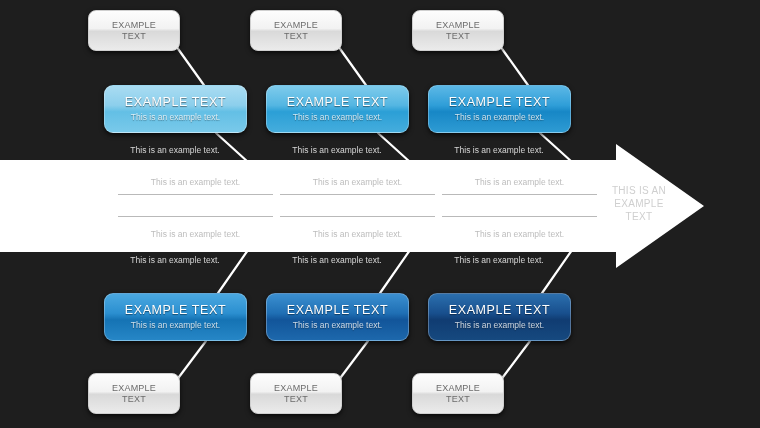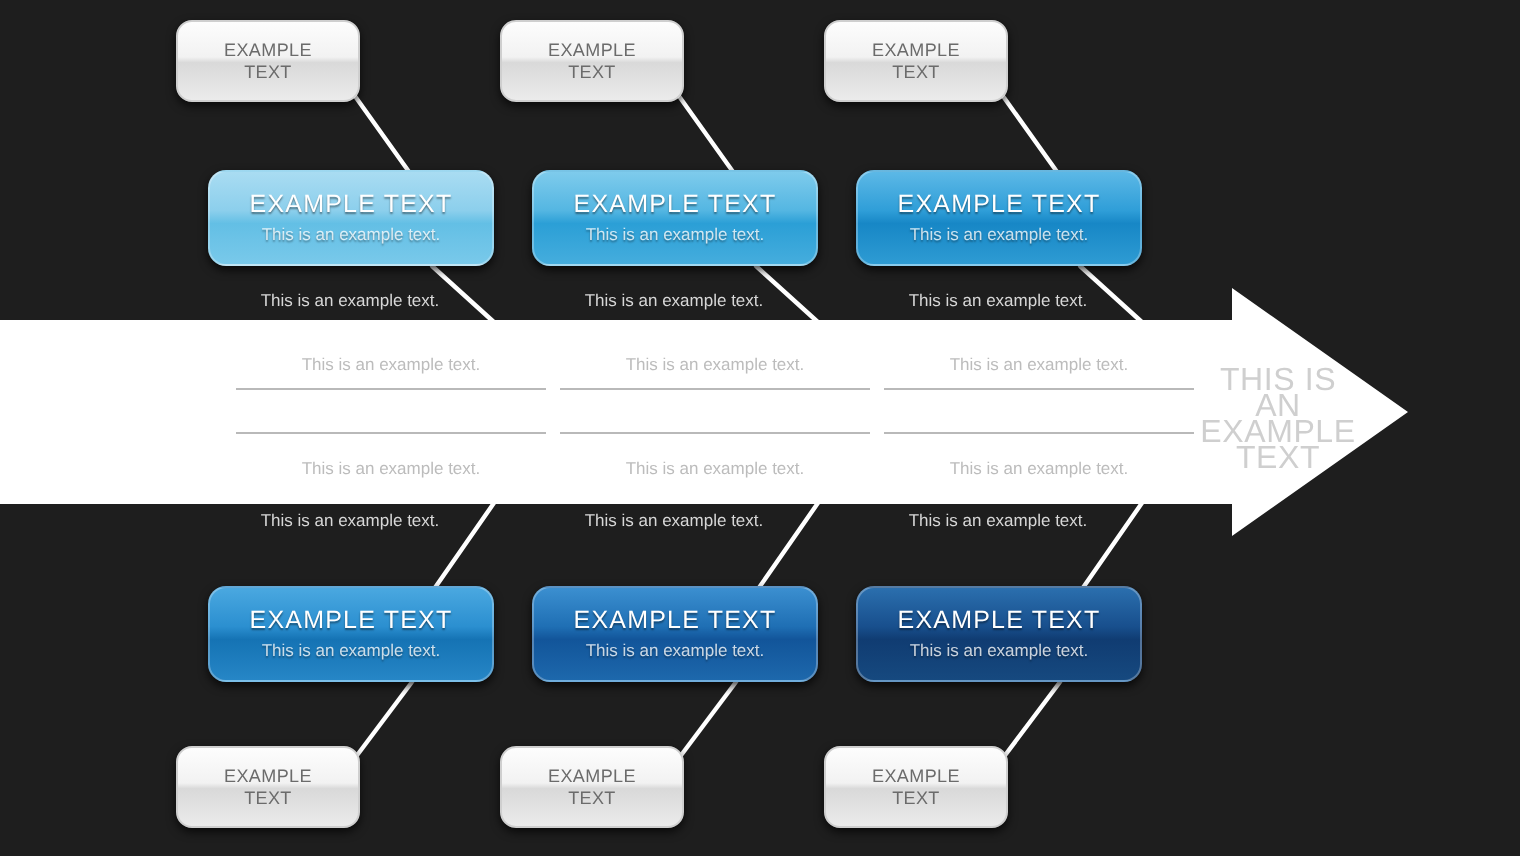--- a/index.html
+++ b/index.html
@@ -48,21 +48,21 @@
   }
   .arrow-head svg { display: block; }
 
   .arrow-label {
     position: absolute;
     left: 600px;
     top: 184px;
     width: 78px;
     text-align: center;
     color: #cfcfcf;
-    font-size: 16px;
+    font-size: 10px;
     line-height: 13px;
     letter-spacing: 0.3px;
     z-index: 3;
     white-space: pre-line;
   }
 
   
   .bar-col {
     position: absolute;
     z-index: 3;

